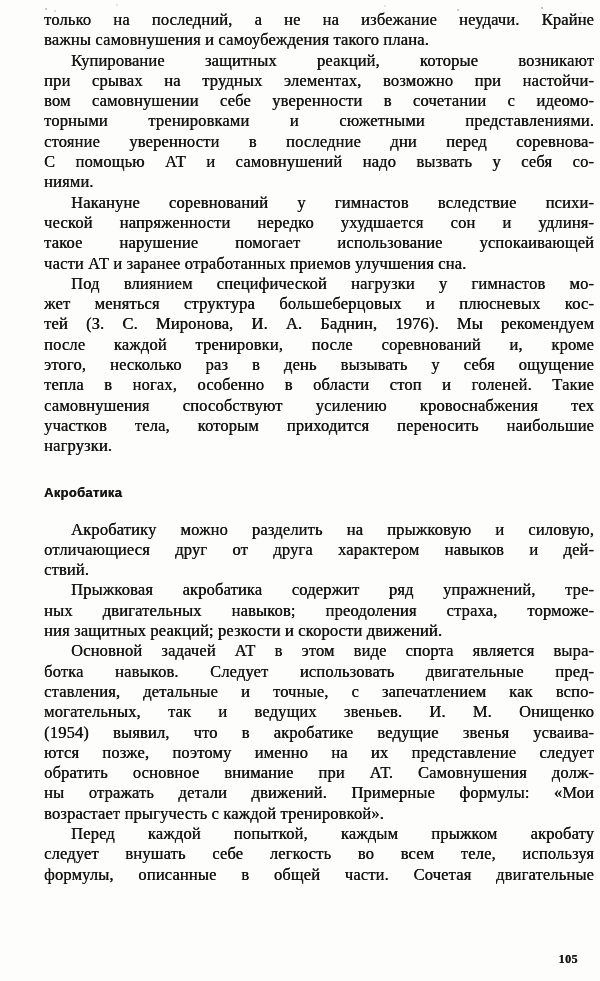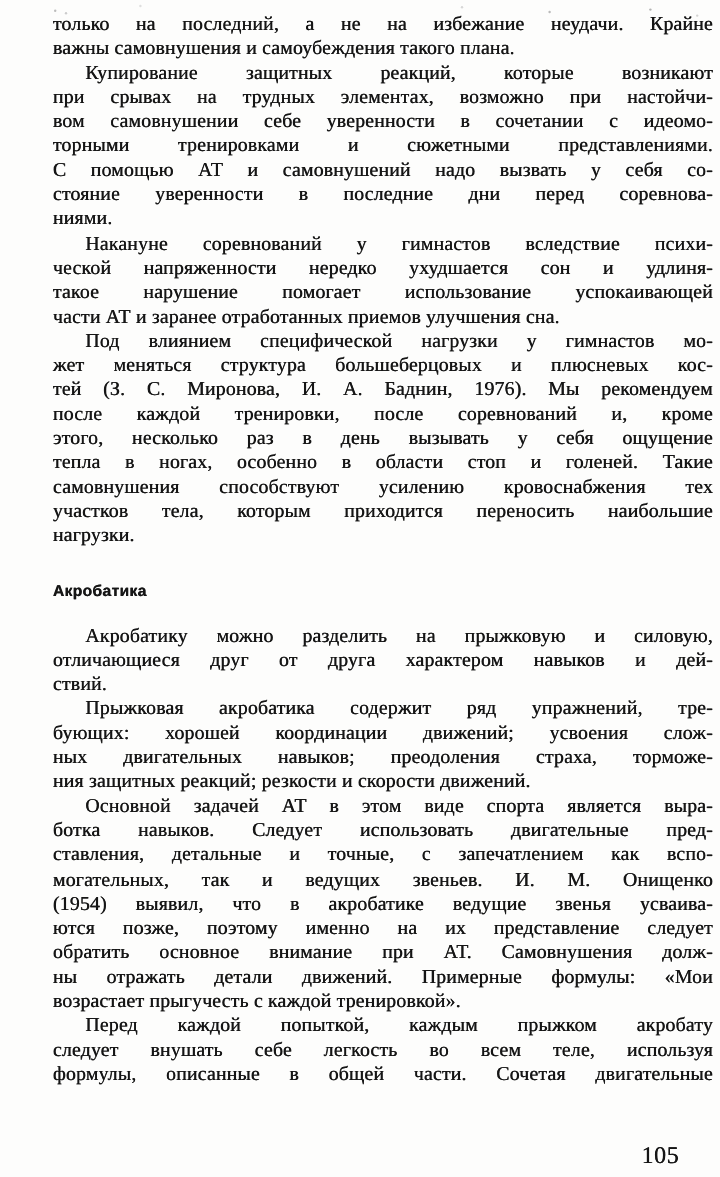--- a/index.html
+++ b/index.html
@@ -50,24 +50,24 @@
     line-height: 20px;
     letter-spacing: 0.3px;
     margin: 26px 0 17px 0;
     text-align: left;
     text-align-last: left;
     text-shadow: 0.3px 0 0 currentColor;
   }
   .page-number {
     position: absolute;
     top: 952px;
-    right: 34px;
+    right: 22px;
     font-family: "Liberation Serif", serif;
-    font-weight: 400;
-    font-size: 20px;
+    font-weight: 700;
+    font-size: 12px;
     letter-spacing: 0.5px;
     text-shadow: 0.3px 0 0 currentColor;
   }
   
   .specks {
     position: absolute;
     top: 0;
     left: 0;
     width: 2px;
     height: 2px;
@@ -92,22 +92,22 @@
   <div class="page-text">
       <div class="paragraph">
         <div class="line">только на последний, а не на избежание неудачи. Крайне</div>
         <div class="line last">важны самовнушения и самоубеждения такого плана.</div>
       </div>
       <div class="paragraph">
         <div class="line indent">Купирование защитных реакций, которые возникают</div>
         <div class="line">при срывах на трудных элементах, возможно при настойчи-</div>
         <div class="line">вом самовнушении себе уверенности в сочетании с идеомо-</div>
         <div class="line">торными тренировками и сюжетными представлениями.</div>
+        <div class="line">стояние уверенности в последние дни перед соревнова-</div>
         <div class="line">С помощью АТ и самовнушений надо вызвать у себя со-</div>
-        <div class="line">стояние уверенности в последние дни перед соревнова-</div>
         <div class="line last">ниями.</div>
       </div>
       <div class="paragraph">
         <div class="line indent">Накануне соревнований у гимнастов вследствие психи-</div>
         <div class="line">ческой напряженности нередко ухудшается сон и удлиня-</div>
         <div class="line">такое нарушение помогает использование успокаивающей</div>
         <div class="line last">части АТ и заранее отработанных приемов улучшения сна.</div>
       </div>
       <div class="paragraph">
         <div class="line indent">Под влиянием специфической нагрузки у гимнастов мо-</div>
@@ -121,21 +121,20 @@
         <div class="line last">нагрузки.</div>
       </div>
       <div class="heading">Акробатика</div>
       <div class="paragraph">
         <div class="line indent">Акробатику можно разделить на прыжковую и силовую,</div>
         <div class="line">отличающиеся друг от друга характером навыков и дей-</div>
         <div class="line last">ствий.</div>
       </div>
       <div class="paragraph">
         <div class="line indent">Прыжковая акробатика содержит ряд упражнений, тре-</div>
-        <div class="line">бующих: хорошей координации движений; усвоения слож-</div>
         <div class="line">ных двигательных навыков; преодоления страха, торможе-</div>
         <div class="line last">ния защитных реакций; резкости и скорости движений.</div>
       </div>
       <div class="paragraph">
         <div class="line indent">Основной задачей АТ в этом виде спорта является выра-</div>
         <div class="line">ботка навыков. Следует использовать двигательные пред-</div>
         <div class="line">ставления, детальные и точные, с запечатлением как вспо-</div>
         <div class="line">могательных, так и ведущих звеньев. И. М. Онищенко</div>
         <div class="line">(1954) выявил, что в акробатике ведущие звенья усваива-</div>
         <div class="line">ются позже, поэтому именно на их представление следует</div>

